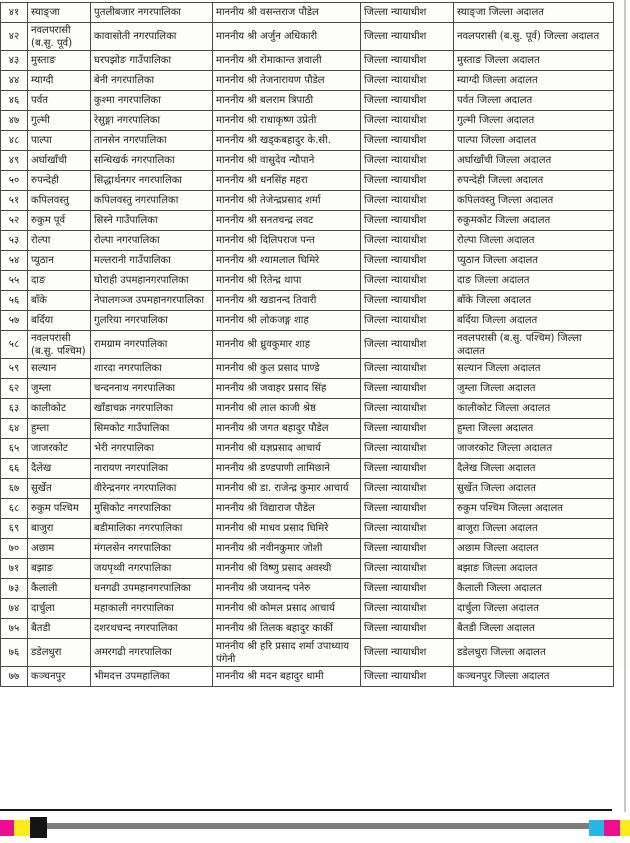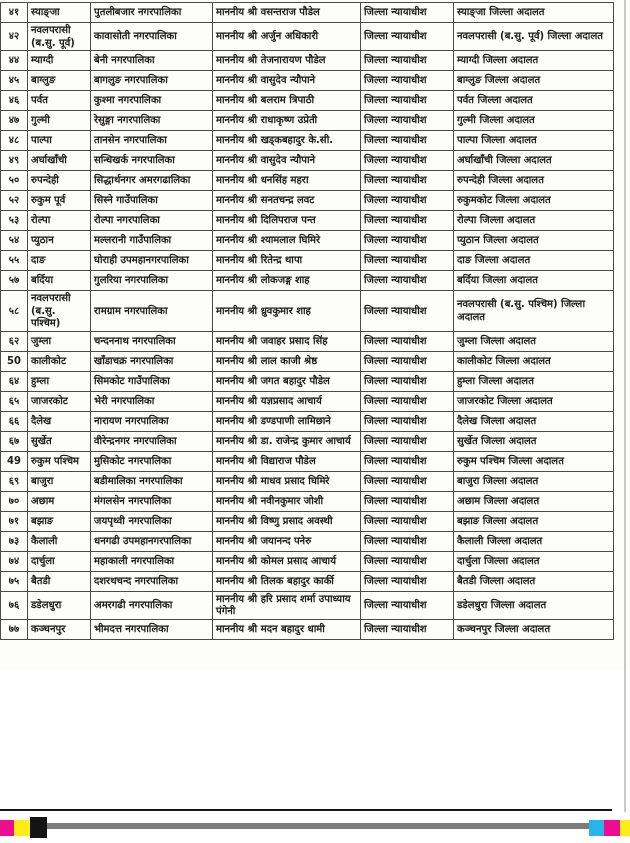--- a/index.html
+++ b/index.html
@@ -6,21 +6,20 @@
     margin: 0; padding: 0;
     width: 630px; height: 843px;
     background: #ffffff;
     font-family: "DejaVu Sans", sans-serif;
     overflow: hidden;
   }
   .page {
     position: relative;
     width: 630px; height: 669px;
     background: #fdfdfc;
-    font-weight: bold;
   }
   .table-wrap {
     position: absolute;
     left: 0; top: 2px;
     width: 616px; height: 804px;
     overflow: hidden;
   }
   table.judges {
     border-collapse: collapse;
     table-layout: fixed;
@@ -87,36 +86,36 @@
           </tr>
           <tr>
             <td class="c0">४२</td>
             <td class="c1">नवलपरासी (ब.सु. पूर्व)</td>
             <td class="c2">कावासोती नगरपालिका</td>
             <td class="c3">माननीय श्री अर्जुन अधिकारी</td>
             <td class="c4">जिल्ला न्यायाधीश</td>
             <td class="c5">नवलपरासी (ब.सु. पूर्व) जिल्ला अदालत</td>
           </tr>
           <tr>
+            <td class="c0">४३</td>
+            <td class="c1">मुस्ताङ</td>
+            <td class="c2">घरपझोङ गाउँपालिका</td>
+            <td class="c3">माननीय श्री रोमाकान्त ज्ञवाली</td>
+            <td class="c4">जिल्ला न्यायाधीश</td>
+            <td class="c5">मुस्ताङ जिल्ला अदालत</td>
+          </tr>
+          <tr>
             <td class="c0">४४</td>
             <td class="c1">म्याग्दी</td>
             <td class="c2">बेनी नगरपालिका</td>
             <td class="c3">माननीय श्री तेजनारायण पौडेल</td>
             <td class="c4">जिल्ला न्यायाधीश</td>
             <td class="c5">म्याग्दी जिल्ला अदालत</td>
           </tr>
           <tr>
-            <td class="c0">४५</td>
-            <td class="c1">बाग्लुङ</td>
-            <td class="c2">बागलुङ नगरपालिका</td>
-            <td class="c3">माननीय श्री वासुदेव न्यौपाने</td>
-            <td class="c4">जिल्ला न्यायाधीश</td>
-            <td class="c5">बाग्लुङ जिल्ला अदालत</td>
-          </tr>
-          <tr>
             <td class="c0">४६</td>
             <td class="c1">पर्वत</td>
             <td class="c2">कुश्मा नगरपालिका</td>
             <td class="c3">माननीय श्री बलराम त्रिपाठी</td>
             <td class="c4">जिल्ला न्यायाधीश</td>
             <td class="c5">पर्वत जिल्ला अदालत</td>
           </tr>
           <tr>
             <td class="c0">४७</td>
             <td class="c1">गुल्मी</td>
@@ -137,24 +136,32 @@
             <td class="c0">४९</td>
             <td class="c1">अर्घाखाँची</td>
             <td class="c2">सन्धिखर्क नगरपालिका</td>
             <td class="c3">माननीय श्री वासुदेव न्यौपाने</td>
             <td class="c4">जिल्ला न्यायाधीश</td>
             <td class="c5">अर्घाखाँची जिल्ला अदालत</td>
           </tr>
           <tr>
             <td class="c0">५०</td>
             <td class="c1">रुपन्देही</td>
-            <td class="c2">सिद्धार्थनगर अमरगढालिका</td>
+            <td class="c2">सिद्धार्थनगर नगरपालिका</td>
             <td class="c3">माननीय श्री धनसिंह महरा</td>
             <td class="c4">जिल्ला न्यायाधीश</td>
             <td class="c5">रुपन्देही जिल्ला अदालत</td>
+          </tr>
+          <tr>
+            <td class="c0">५१</td>
+            <td class="c1">कपिलवस्तु</td>
+            <td class="c2">कपिलवस्तु नगरपालिका</td>
+            <td class="c3">माननीय श्री तेजेन्द्रप्रसाद शर्मा</td>
+            <td class="c4">जिल्ला न्यायाधीश</td>
+            <td class="c5">कपिलवस्तु जिल्ला अदालत</td>
           </tr>
           <tr>
             <td class="c0">५२</td>
             <td class="c1">रुकुम पूर्व</td>
             <td class="c2">सिस्ने गाउँपालिका</td>
             <td class="c3">माननीय श्री सनतचन्द्र लवट</td>
             <td class="c4">जिल्ला न्यायाधीश</td>
             <td class="c5">रुकुमकोट जिल्ला अदालत</td>
           </tr>
           <tr>
@@ -175,45 +182,61 @@
           </tr>
           <tr>
             <td class="c0">५५</td>
             <td class="c1">दाङ</td>
             <td class="c2">घोराही उपमहानगरपालिका</td>
             <td class="c3">माननीय श्री रितेन्द्र थापा</td>
             <td class="c4">जिल्ला न्यायाधीश</td>
             <td class="c5">दाङ जिल्ला अदालत</td>
           </tr>
           <tr>
+            <td class="c0">५६</td>
+            <td class="c1">बाँके</td>
+            <td class="c2">नेपालगञ्ज उपमहानगरपालिका</td>
+            <td class="c3">माननीय श्री खडानन्द तिवारी</td>
+            <td class="c4">जिल्ला न्यायाधीश</td>
+            <td class="c5">बाँके जिल्ला अदालत</td>
+          </tr>
+          <tr>
             <td class="c0">५७</td>
             <td class="c1">बर्दिया</td>
             <td class="c2">गुलरिया नगरपालिका</td>
             <td class="c3">माननीय श्री लोकजङ्ग शाह</td>
             <td class="c4">जिल्ला न्यायाधीश</td>
             <td class="c5">बर्दिया जिल्ला अदालत</td>
           </tr>
           <tr>
             <td class="c0">५८</td>
             <td class="c1">नवलपरासी (ब.सु. पश्चिम)</td>
             <td class="c2">रामग्राम नगरपालिका</td>
             <td class="c3">माननीय श्री ध्रुवकुमार शाह</td>
             <td class="c4">जिल्ला न्यायाधीश</td>
             <td class="c5">नवलपरासी (ब.सु. पश्चिम) जिल्ला अदालत</td>
           </tr>
           <tr>
+            <td class="c0">५९</td>
+            <td class="c1">सल्यान</td>
+            <td class="c2">शारदा नगरपालिका</td>
+            <td class="c3">माननीय श्री कुल प्रसाद पाण्डे</td>
+            <td class="c4">जिल्ला न्यायाधीश</td>
+            <td class="c5">सल्यान जिल्ला अदालत</td>
+          </tr>
+          <tr>
             <td class="c0">६२</td>
             <td class="c1">जुम्ला</td>
             <td class="c2">चन्दननाथ नगरपालिका</td>
             <td class="c3">माननीय श्री जवाहर प्रसाद सिंह</td>
             <td class="c4">जिल्ला न्यायाधीश</td>
             <td class="c5">जुम्ला जिल्ला अदालत</td>
           </tr>
           <tr>
-            <td class="c0">50</td>
+            <td class="c0">६३</td>
             <td class="c1">कालीकोट</td>
             <td class="c2">खाँडाचक्र नगरपालिका</td>
             <td class="c3">माननीय श्री लाल काजी श्रेष्ठ</td>
             <td class="c4">जिल्ला न्यायाधीश</td>
             <td class="c5">कालीकोट जिल्ला अदालत</td>
           </tr>
           <tr>
             <td class="c0">६४</td>
             <td class="c1">हुम्ला</td>
             <td class="c2">सिमकोट गाउँपालिका</td>
@@ -239,21 +262,21 @@
           </tr>
           <tr>
             <td class="c0">६७</td>
             <td class="c1">सुर्खेत</td>
             <td class="c2">वीरेन्द्रनगर नगरपालिका</td>
             <td class="c3">माननीय श्री डा. राजेन्द्र कुमार आचार्य</td>
             <td class="c4">जिल्ला न्यायाधीश</td>
             <td class="c5">सुर्खेत जिल्ला अदालत</td>
           </tr>
           <tr>
-            <td class="c0">49</td>
+            <td class="c0">६८</td>
             <td class="c1">रुकुम पश्चिम</td>
             <td class="c2">मुसिकोट नगरपालिका</td>
             <td class="c3">माननीय श्री विद्याराज पौडेल</td>
             <td class="c4">जिल्ला न्यायाधीश</td>
             <td class="c5">रुकुम पश्चिम जिल्ला अदालत</td>
           </tr>
           <tr>
             <td class="c0">६९</td>
             <td class="c1">बाजुरा</td>
             <td class="c2">बडीमालिका नगरपालिका</td>
@@ -305,21 +328,21 @@
             <td class="c0">७६</td>
             <td class="c1">डडेलधुरा</td>
             <td class="c2">अमरगढी नगरपालिका</td>
             <td class="c3">माननीय श्री हरि प्रसाद शर्मा उपाध्याय पंगेनी</td>
             <td class="c4">जिल्ला न्यायाधीश</td>
             <td class="c5">डडेलधुरा जिल्ला अदालत</td>
           </tr>
           <tr>
             <td class="c0">७७</td>
             <td class="c1">कञ्चनपुर</td>
-            <td class="c2">भीमदत्त नगरपालिका</td>
+            <td class="c2">भीमदत्त उपमहालिका</td>
             <td class="c3">माननीय श्री मदन बहादुर धामी</td>
             <td class="c4">जिल्ला न्यायाधीश</td>
             <td class="c5">कञ्चनपुर जिल्ला अदालत</td>
           </tr>
         </tbody>
     </table>
   </div>
 
   <div class="page-edge-line"></div>
 

